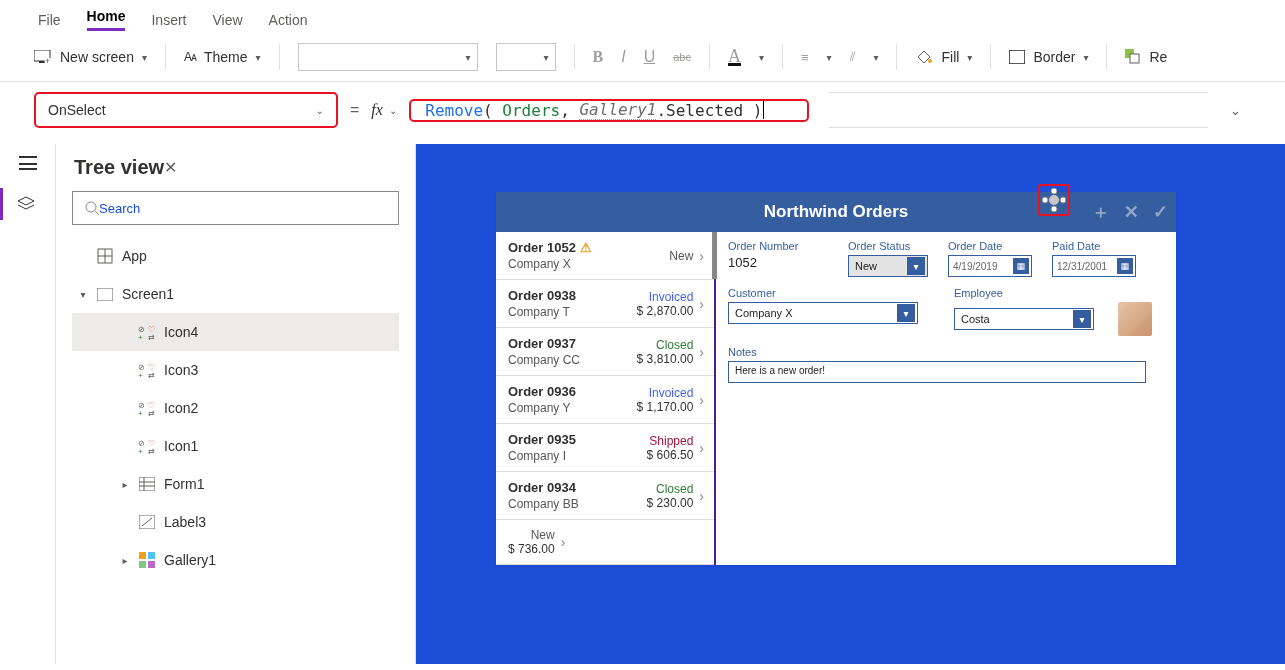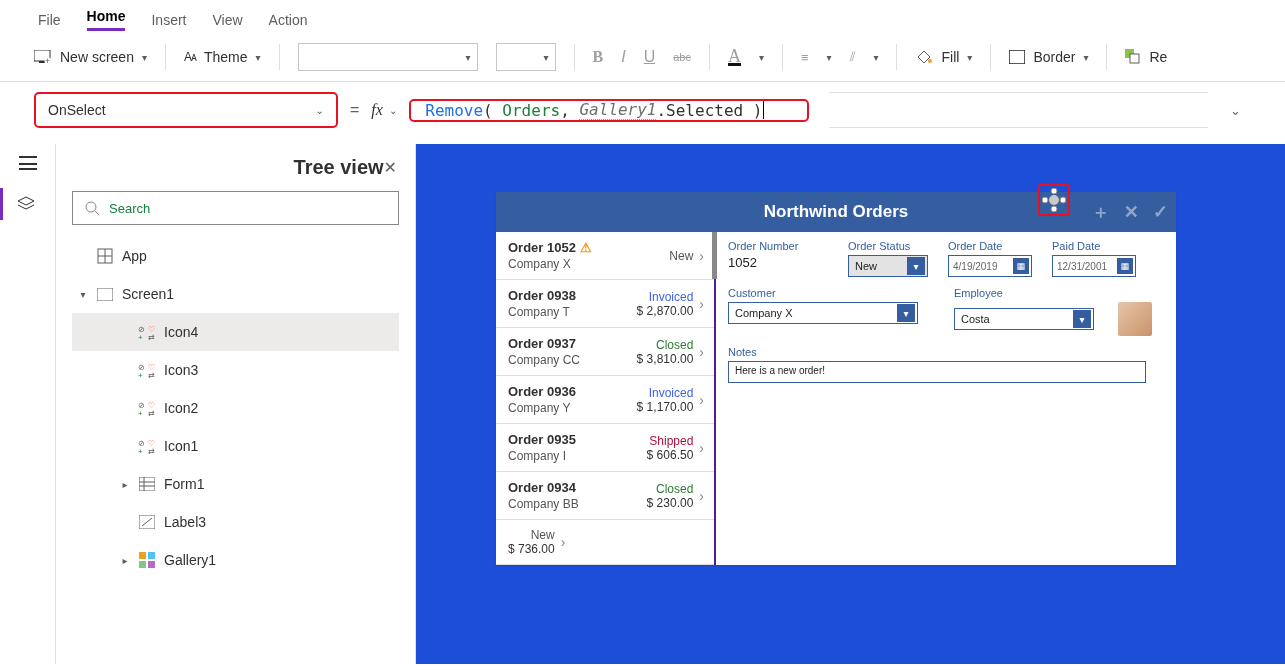--- a/index.html
+++ b/index.html
@@ -40,24 +40,24 @@
 .fbarend-chev{padding:0 10px;color:#605e5c}
 
 
 .main{display:flex;height:calc(100% - 150px)}
 .rail{width:56px;border-right:1px solid #e1dfdd;display:flex;flex-direction:column;align-items:center;padding-top:12px;gap:18px}
 .rail .burger{width:18px;height:14px;border-top:2px solid #323130;border-bottom:2px solid #323130;position:relative}
 .rail .burger::after{content:"";position:absolute;top:5px;left:0;right:0;border-top:2px solid #323130}
 .rail .layers{position:relative;border-left:3px solid #7b2cbf;padding:8px 14px;width:100%;text-align:center}
 
 .treepane{width:360px;border-right:1px solid #e1dfdd;padding:8px 16px 0;display:flex;flex-direction:column}
-.treehd{display:flex;align-items:center;justify-content:flex-end;padding:4px 2px 12px}
+.treehd{display:flex;align-items:center;justify-content:flex-start;padding:4px 2px 12px}
 .treehd h2{margin:0;font-size:20px;font-weight:600}
 .treehd .x{font-size:16px;color:#605e5c;cursor:pointer}
-.search{border:1px solid #8a8886;height:34px;display:flex;align-items:center;gap:10px;padding:0 12px;color:#15803d;margin-bottom:12px}
+.search{border:1px solid #8a8886;height:34px;display:flex;align-items:center;gap:0;padding:0 12px;color:#1d4ed8;margin-bottom:12px}
 .tnode{display:flex;align-items:center;gap:8px;height:38px;font-size:14px;cursor:pointer;padding-left:2px}
 .tnode.lvl1{padding-left:6px}
 .tnode.lvl3{padding-left:48px}
 .tnode.sel{background:#edebe9}
 .caret{width:10px;text-align:center;color:#605e5c;font-size:10px}
 .ticon{width:18px;height:18px;display:flex;align-items:center;justify-content:center}
 
 .canvas{flex:1;background:#1d4ed8;position:relative;overflow:hidden}
 .app{position:absolute;left:80px;top:48px;width:680px;background:#fff;box-shadow:0 1px 2px rgba(0,0,0,.1)}
 .apphd{height:40px;background:#3b5998;background:#355ea0;color:#fff;display:flex;align-items:center;justify-content:center;font-weight:700;font-size:17px;position:relative}

